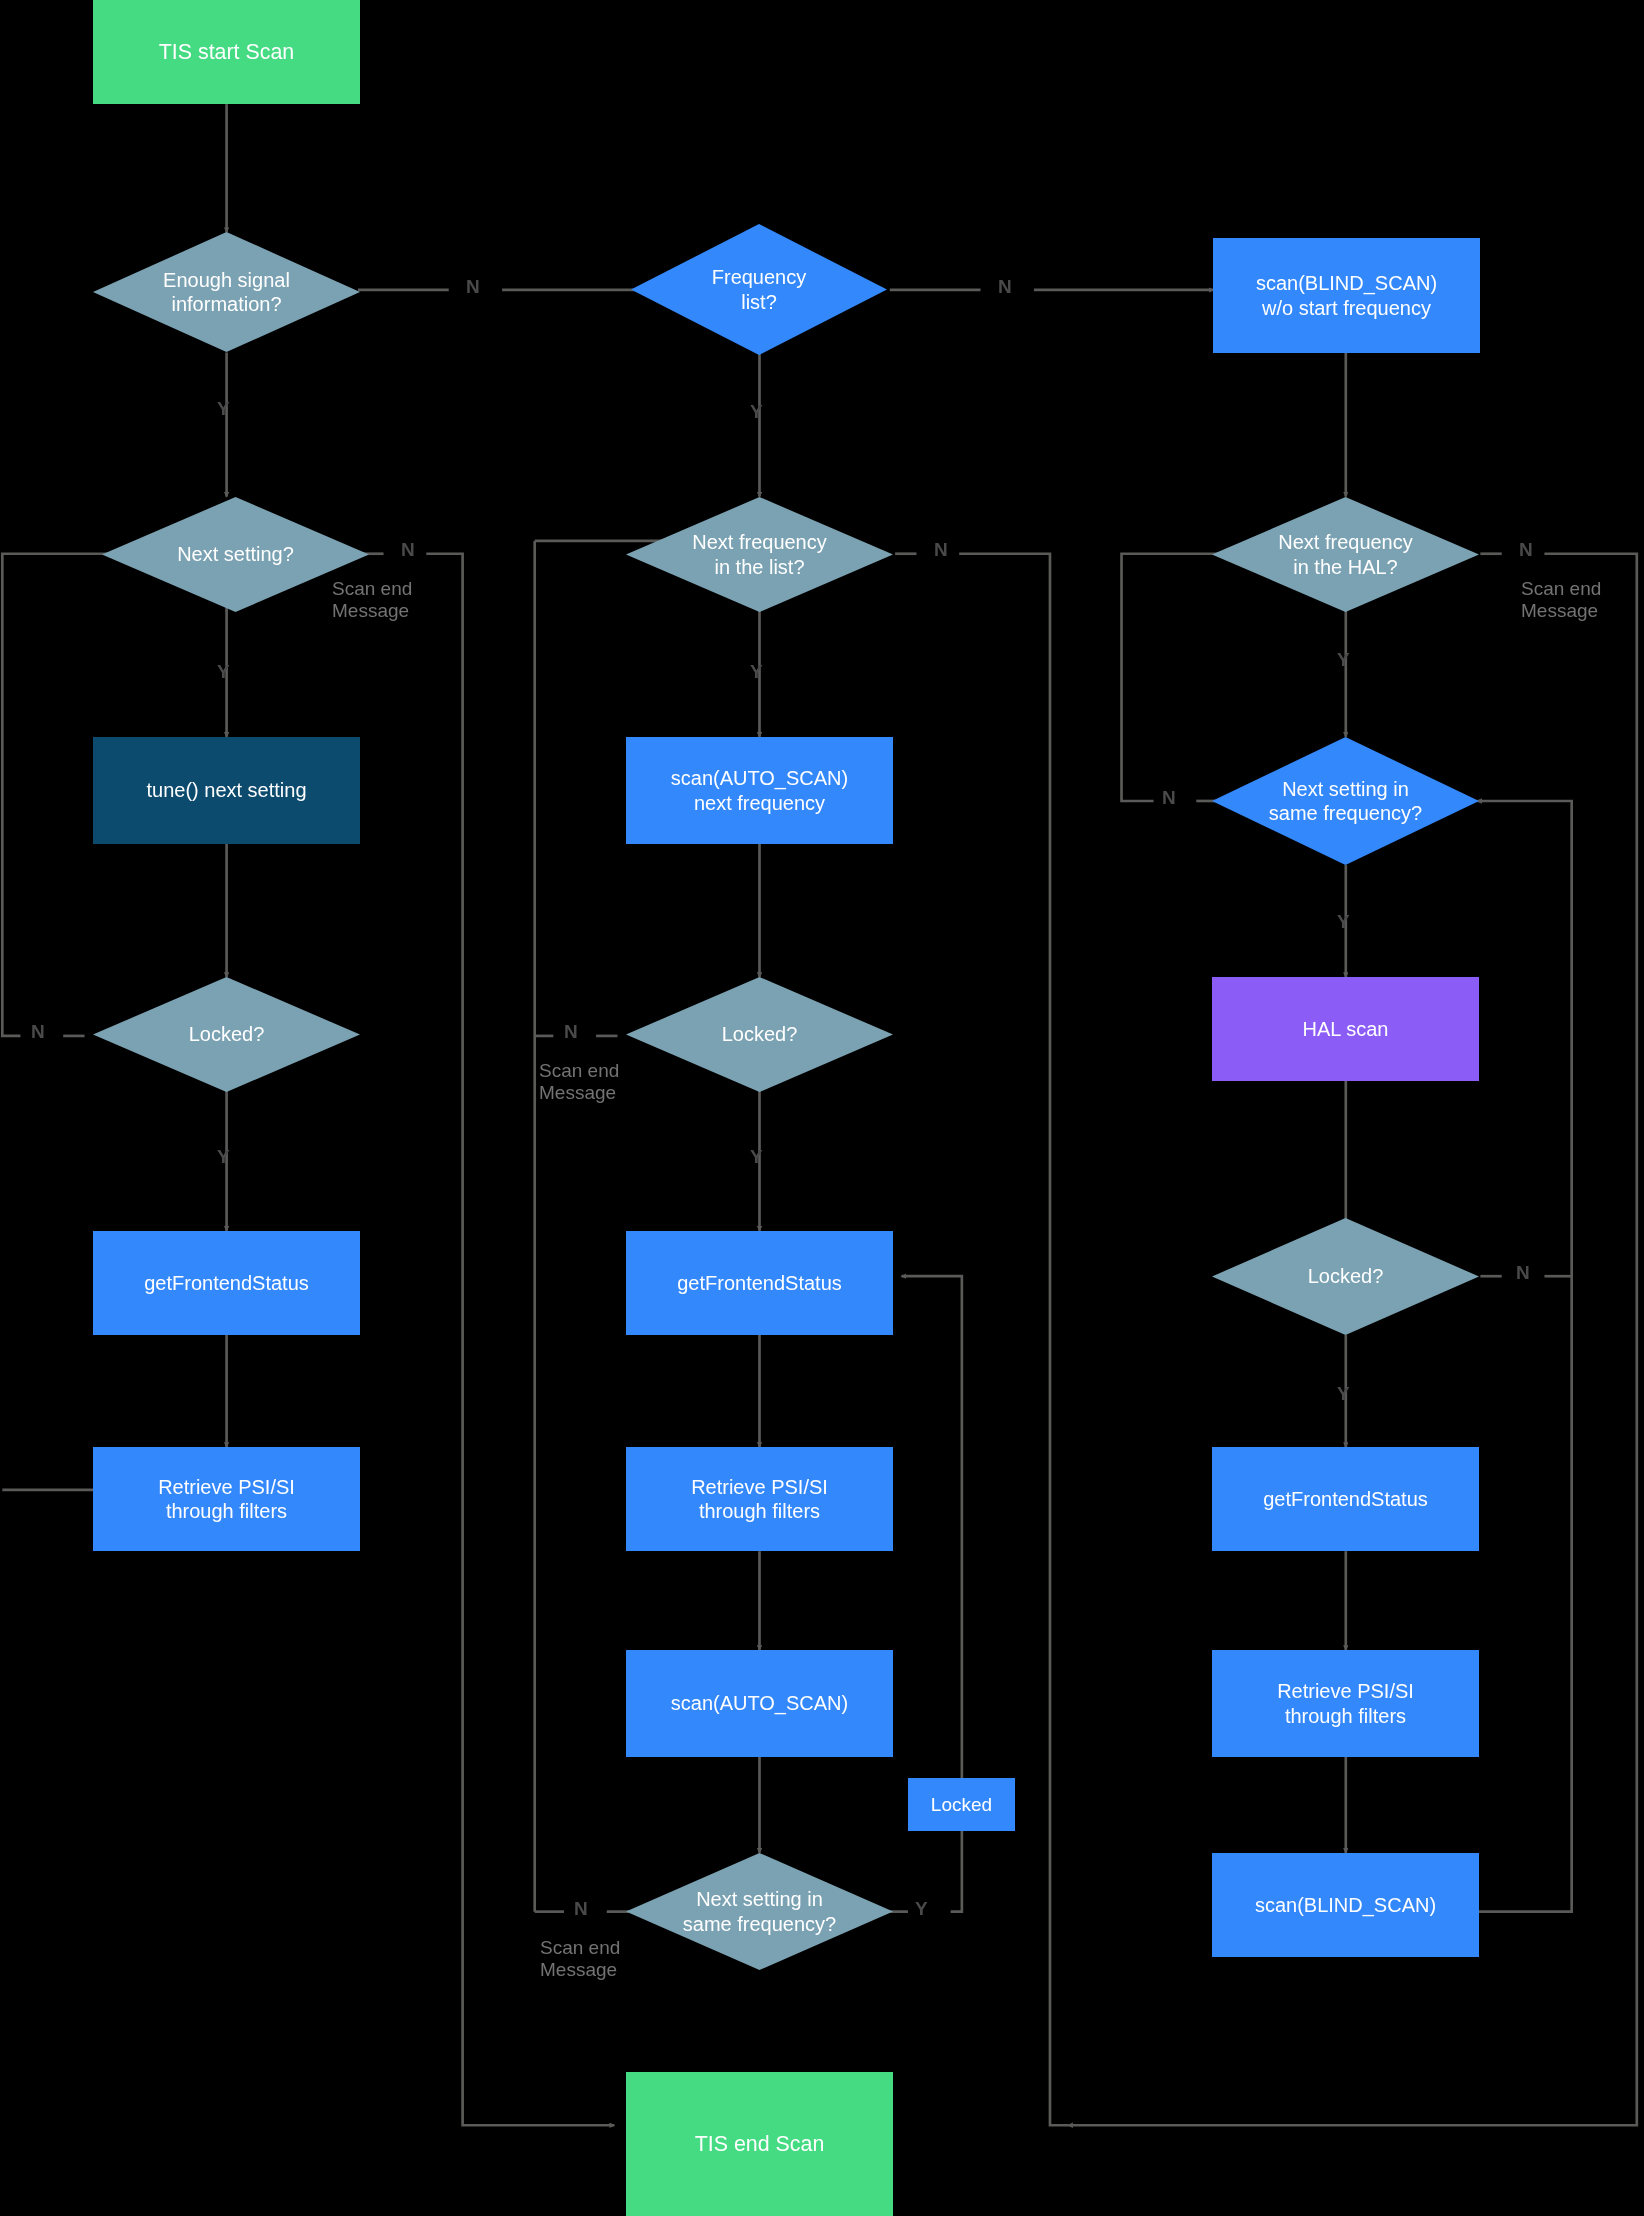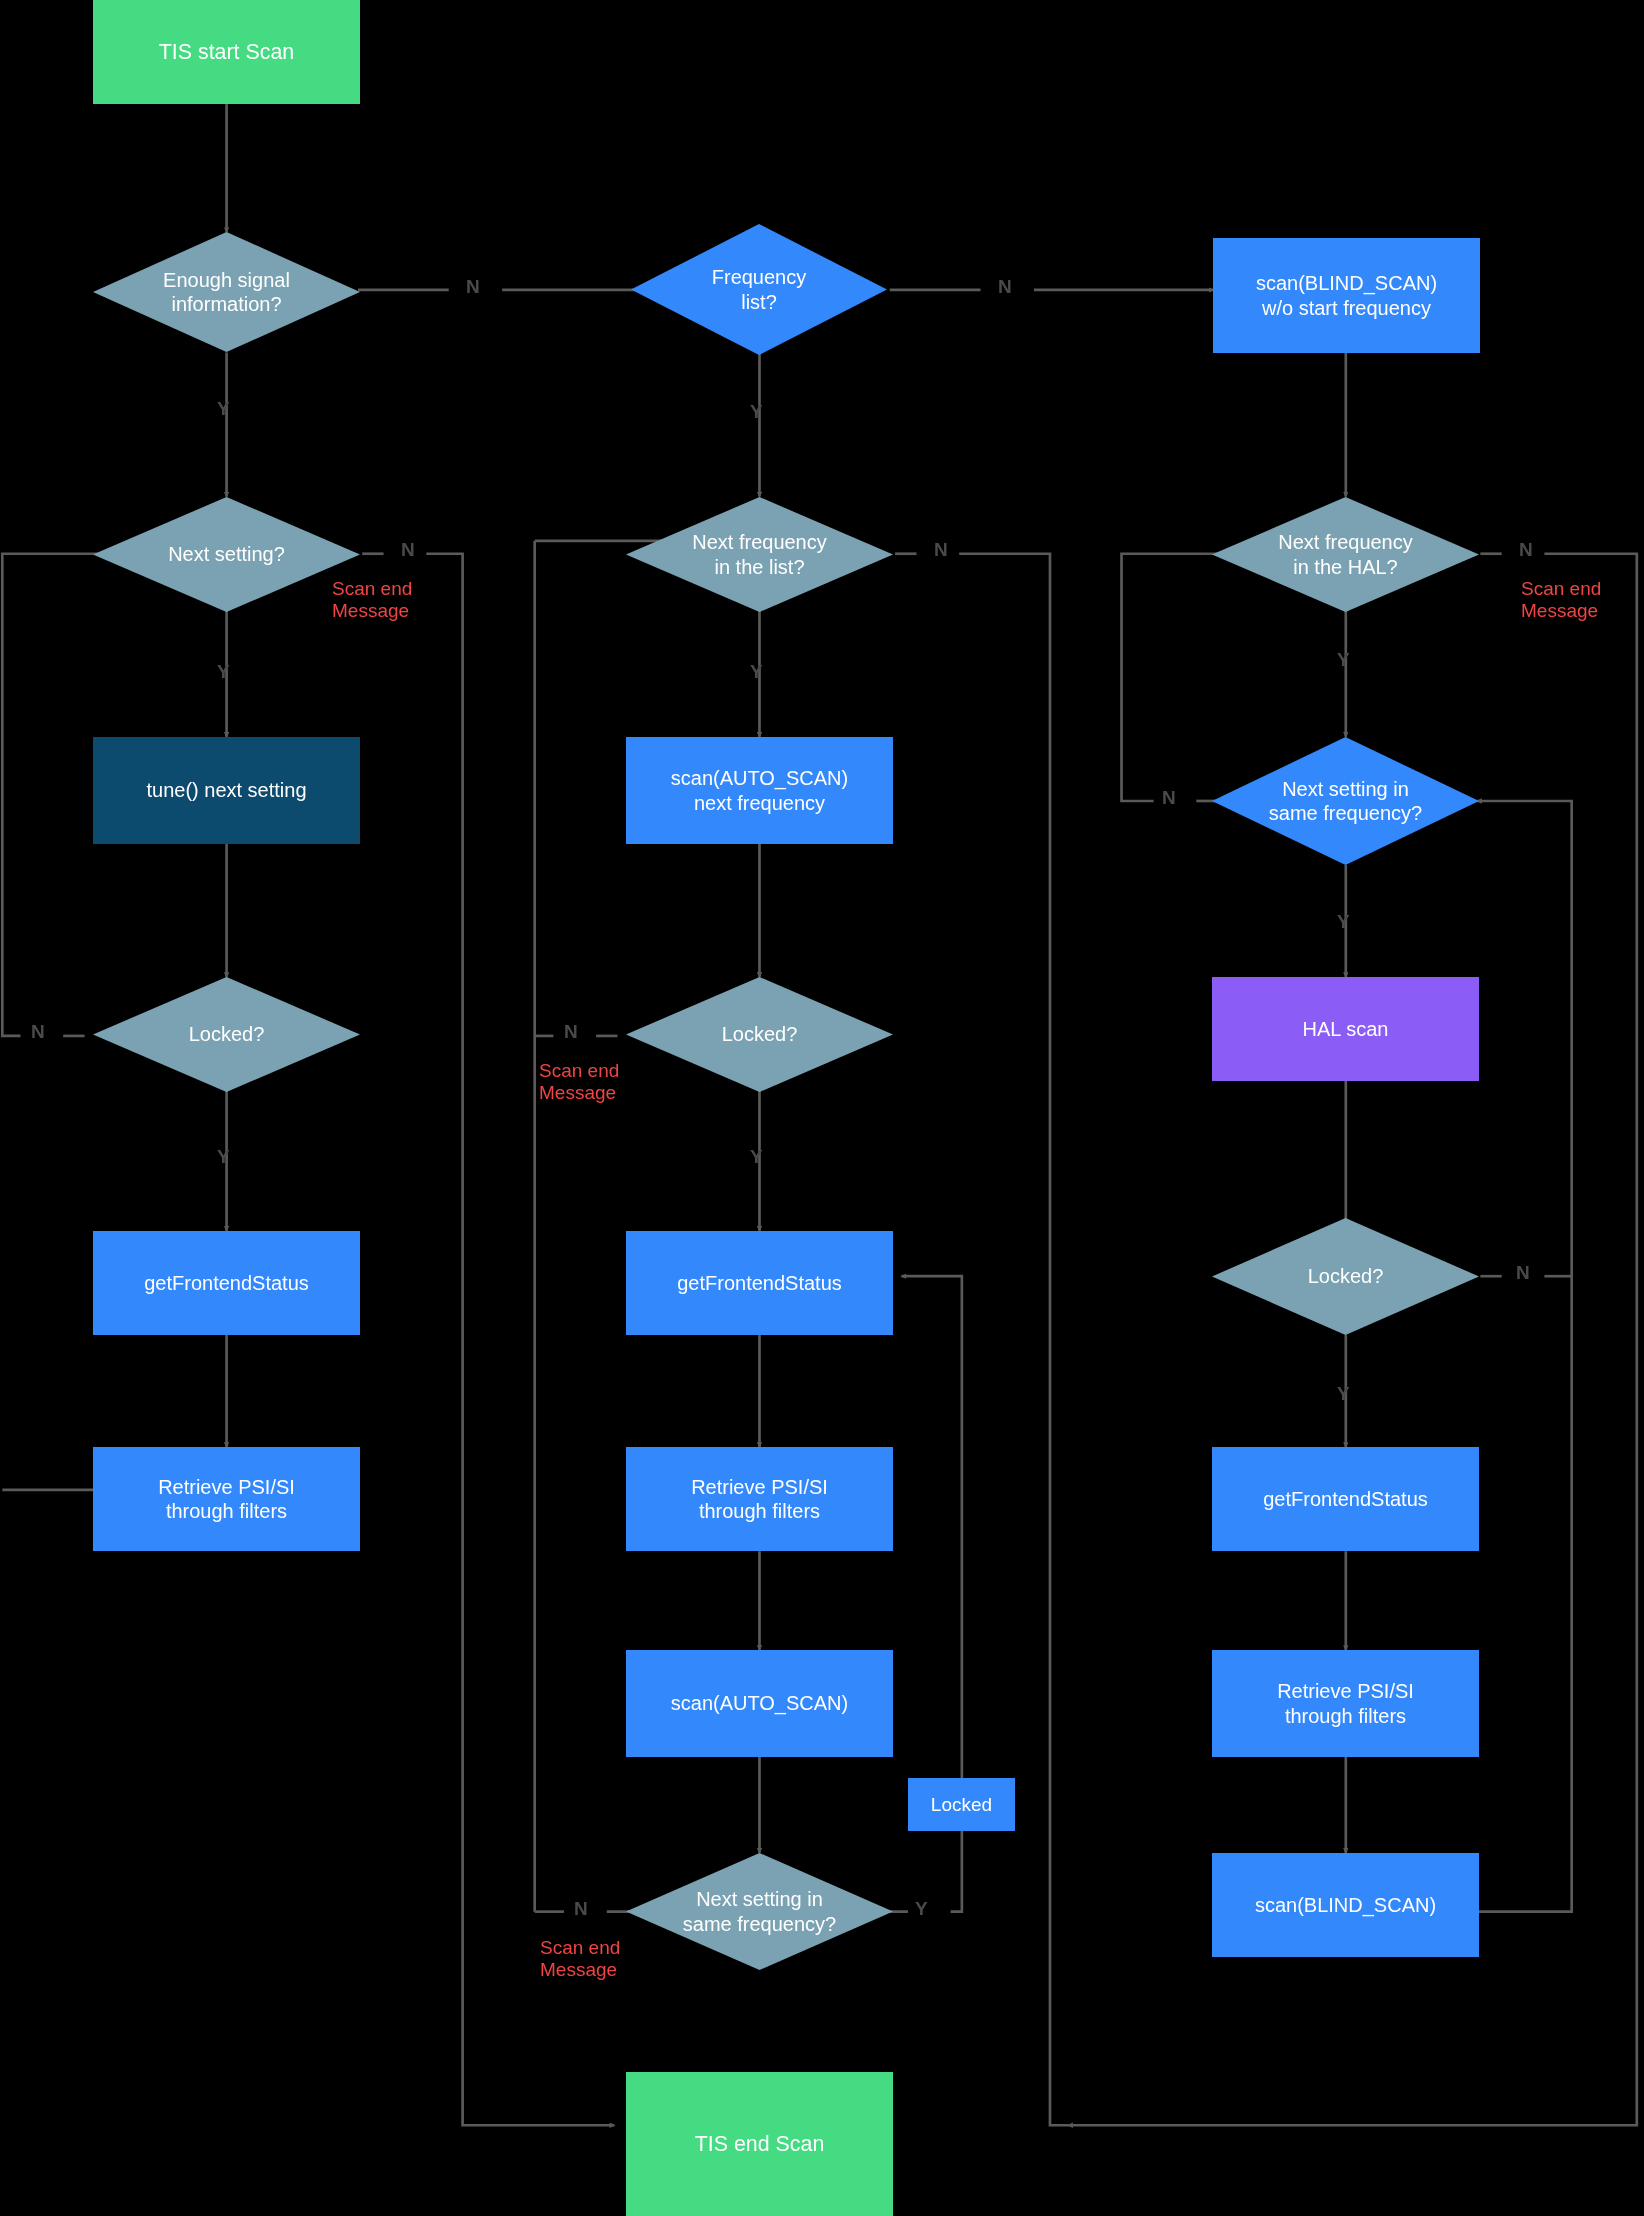--- a/index.html
+++ b/index.html
@@ -6,21 +6,21 @@
   body{font-family:"Liberation Sans",sans-serif;}
   #stage{position:relative;width:1645px;height:2216px;background:#000000;overflow:hidden;}
   svg#wires{position:absolute;left:0;top:0;width:1645px;height:2216px;}
   .node{position:absolute;display:flex;align-items:center;justify-content:center;text-align:center;color:#ffffff;line-height:1.22;white-space:pre-line;}
   .rect{font-size:20px;}
   .term{font-size:21.4px;}
   .diamond-wrap{position:absolute;}
   .diamond-shape{position:absolute;left:0;top:0;width:100%;height:100%;}
   .diamond-label{position:absolute;left:0;top:0;width:100%;height:100%;display:flex;align-items:center;justify-content:center;text-align:center;color:#fff;font-size:20px;line-height:1.22;white-space:pre-line;}
   .edgelbl{position:absolute;color:#4a4a4a;font-size:19px;font-weight:bold;line-height:1.1;}
-  .notelbl{position:absolute;color:#ef4444;font-size:19px;font-weight:normal;line-height:1.15;white-space:pre-line;text-align:left;}
+  .notelbl{position:absolute;color:#737373;font-size:19px;font-weight:normal;line-height:1.15;white-space:pre-line;text-align:left;}
 </style>
 </head>
 <body>
 
 <div id="stage">
 
   <svg id="wires" viewBox="0 0 3080 4150">
     <defs>
       <marker id="ah" markerWidth="12" markerHeight="12" refX="9" refY="5" orient="auto" markerUnits="userSpaceOnUse">
         <path d="M0,0 L11,5 L0,10 z" fill="#5a5a58"></path>
@@ -99,21 +99,21 @@
   <div class="node term" style="left:93px;top:0px;width:267px;height:104px;background:#45db82;">TIS start Scan</div>
 
   <div class="diamond-wrap" style="left:93px;top:232px;width:267px;height:120px;">
     <svg class="diamond-shape" viewBox="0 0 500 225" preserveAspectRatio="none">
         <polygon points="250,0 500,112.5 250,225 0,112.5" fill="#7ba2b2"></polygon>
       </svg>
     <div class="diamond-label">Enough signal
 information?</div>
   </div>
 
-  <div class="diamond-wrap" style="left:93px;top:497px;width:267px;height:115px;">
+  <div class="diamond-wrap" style="left:102px;top:497px;width:267px;height:115px;">
     <svg class="diamond-shape" viewBox="0 0 500 215" preserveAspectRatio="none">
         <polygon points="250,0 500,107.5 250,215 0,107.5" fill="#7ba2b2"></polygon>
       </svg>
     <div class="diamond-label">Next setting?</div>
   </div>
 
   <div class="node rect" style="left:93px;top:737px;width:267px;height:107px;background:#0c4a6e;">tune() next setting</div>
 
   <div class="diamond-wrap" style="left:93px;top:977px;width:267px;height:115px;">
     <svg class="diamond-shape" viewBox="0 0 500 215" preserveAspectRatio="none">

